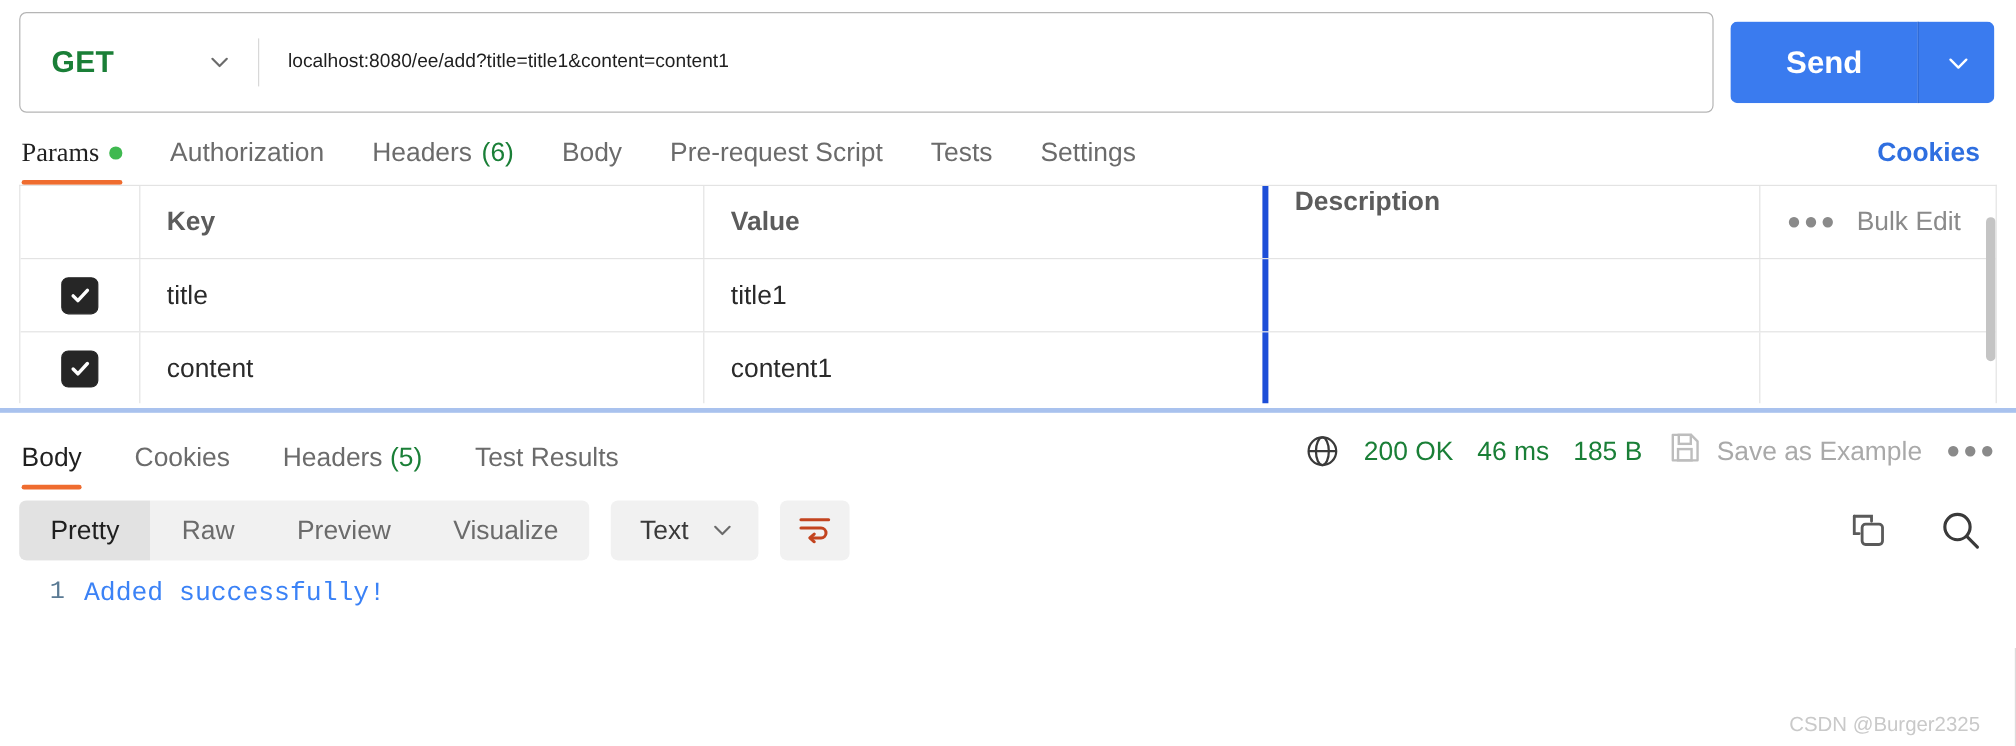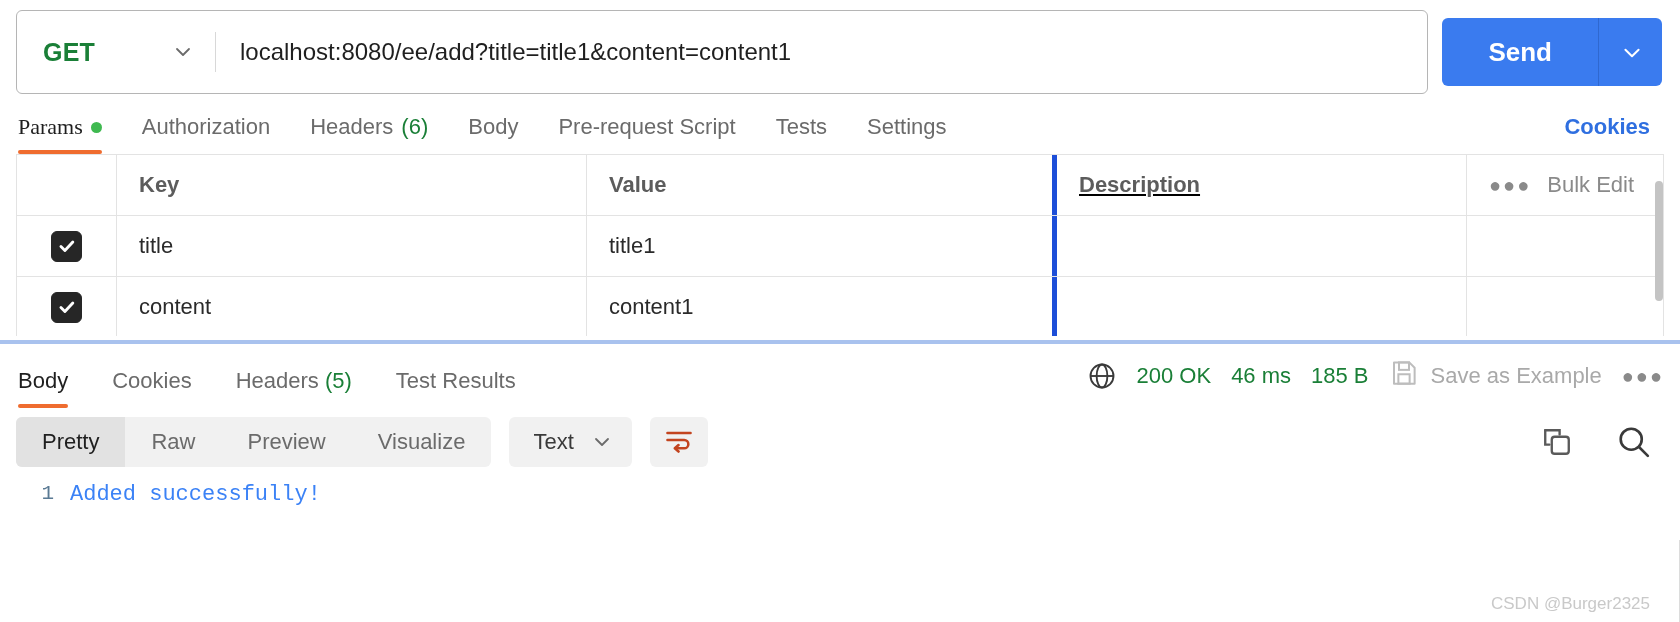--- a/index.html
+++ b/index.html
@@ -37,21 +37,21 @@
   .chev {
     width: 20px; height: 20px; flex: none;
   }
   .chev svg { display: block; }
   .url-divider {
     width: 1px; height: 40px; background: #d8d8d8; flex: none;
   }
   .url-text {
     flex: 1 1 auto;
     padding: 0 20px 0 24px;
-    font-size: 24px; color: #1f1f1f;
+    font-size: 16px; color: #1f1f1f;
     white-space: nowrap; overflow: hidden; text-overflow: ellipsis;
     cursor: text;
   }
   .send-group {
     display: flex; align-items: stretch;
     height: 68px; flex: none;
     border-radius: 6px; overflow: hidden;
     margin-right: 2px;
   }
   .send-btn {
@@ -132,23 +132,22 @@
   }
   .cell-value {
     width: 470px; flex: none;
     padding-left: 22px;
     align-self: stretch; display: flex; align-items: center;
     border-right: 5px solid #1d4ed8;
   }
   .cell-desc {
     flex: 1 1 auto;
     padding-left: 22px;
-    align-self: stretch; display: flex; align-items: center;
+    align-self: stretch; display: flex; 
     border-right: 1px solid #e3e3e3;
-    text-decoration: underline;
   }
   .cell-bulk {
     width: 196px; flex: none;
     display: flex; align-items: center; gap: 16px;
     padding-left: 22px;
     align-self: stretch;
   }
   .th { font-size: 22px; color: #5c5c5c; font-weight: 700; }
   .td { font-size: 22px; color: #2a2a2a; }
   .bulk-label { font-size: 22px; color: #8a8a8a; cursor: pointer; }

